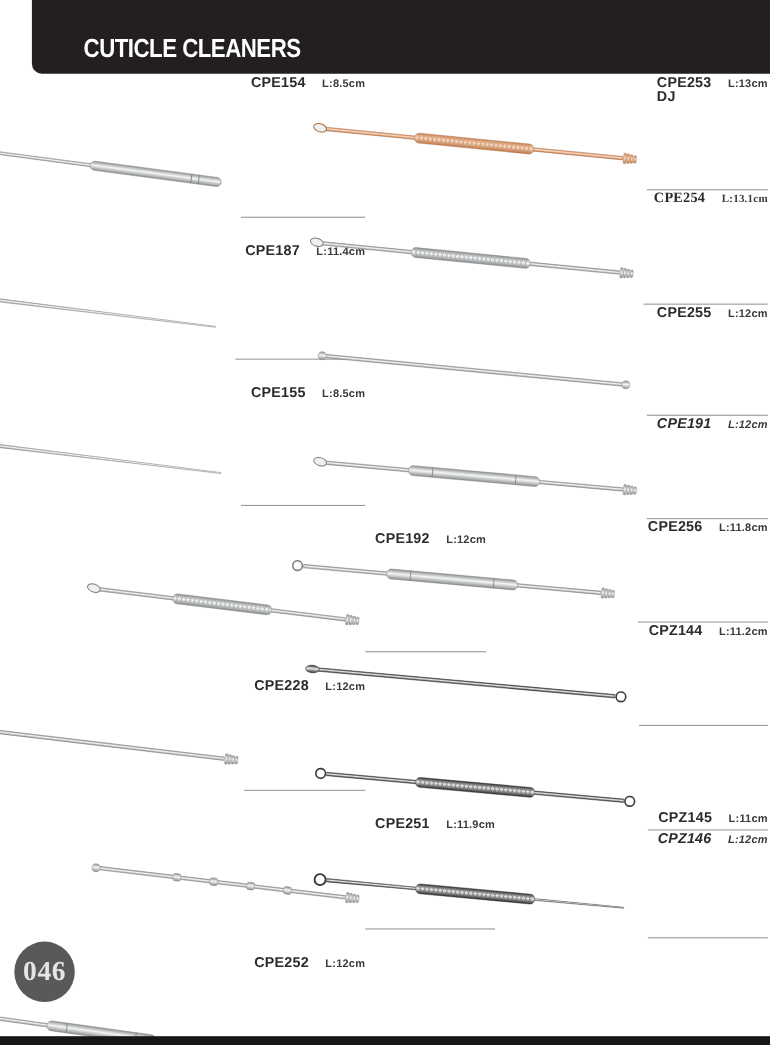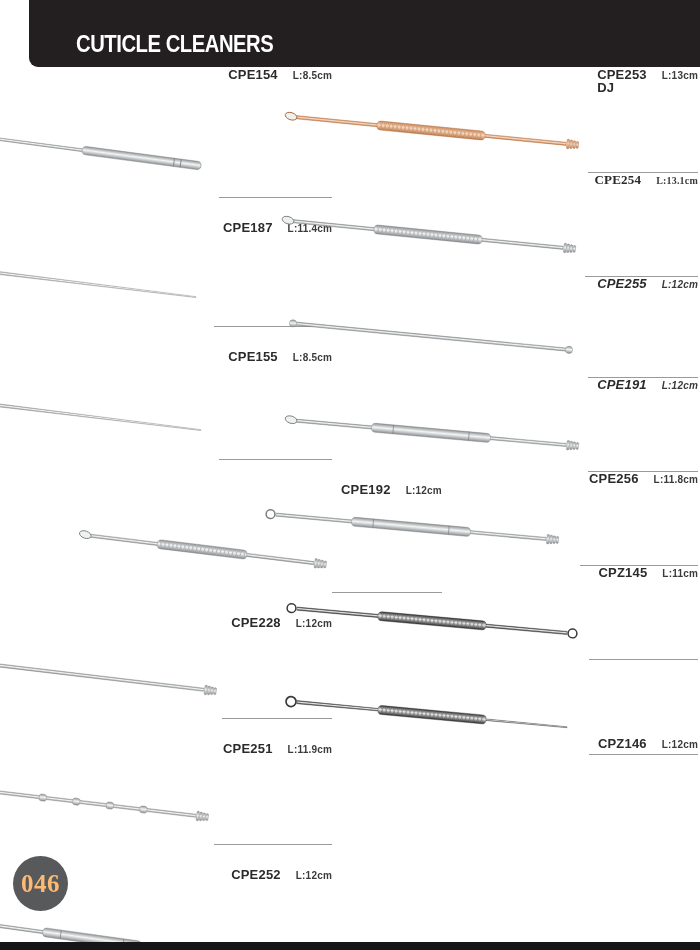--- a/index.html
+++ b/index.html
@@ -23,45 +23,45 @@
   
   .col{position:absolute;top:68px;display:flex;flex-direction:column;}
   .col-left{left:72px;width:260px;gap:23px;}
   .col-right{left:380px;width:318px;}
   .product{display:flex;flex-direction:row;justify-content:flex-end;}
   .col-left  .product:nth-child(1){height:130px;}
   .col-left  .product:nth-child(2){height:106px;}
   .col-left  .product:nth-child(3){height:110px;}
   .col-left  .product:nth-child(4){height:110px;justify-content:space-between;}
   .col-left  .product:nth-child(5){height:103px;}
-  .col-left  .product:nth-child(6){height:103px;}
+  .col-left  .product:nth-child(6){height:103px;justify-content:space-between;}
   .col-left  .product:nth-child(7){height:120px;}
   .col-right .product:nth-child(1){height:105px;}
   .col-right .product:nth-child(2){height:104px;font-family:Liberation Serif, serif;}
-  .col-right .product:nth-child(3){height:101px;font-style:italic;}
+  .col-right .product:nth-child(3){height:101px;}
   .col-right .product:nth-child(4){height:94px;font-style:italic;}
   .col-right .product:nth-child(5){height:94px;gap:12px;}
   .col-right .product:nth-child(6){height:94px;}
   .col-right .product:nth-child(7){height:95px;align-items:flex-end;}
-  .col-right .product:nth-child(8){height:98px;}
+  .col-right .product:nth-child(8){height:98px;font-style:italic;}
   .figure{flex:1;display:flex;align-items:flex-end;justify-content:center;min-height:0;}
   .figure svg{display:block;margin-bottom:4px;}
   .label{
     border-bottom:1px solid #9a9a9a;padding:0 0 4px 9px;
     display:flex;align-items:baseline;gap:15px;line-height:1;
   }
   .code{font-size:13px;font-weight:bold;color:#2b2b2b;letter-spacing:0.2px;}
   .len{font-size:10px;font-weight:bold;color:#3a3a3a;letter-spacing:0.2px;}
   
   .page-badge{
     position:absolute;left:13px;top:856px;width:55px;height:55px;border-radius:50%;
     background:#58595b;display:flex;align-items:center;justify-content:center;
   }
   .page-badge span{
-    color:#fdba74;font-family:"Liberation Serif",serif;font-weight:bold;
+    color:#e5e5e5;font-family:"Liberation Serif",serif;font-weight:bold;
     font-size:25px;letter-spacing:0.5px;
   }
   .bottom-bar{
     position:absolute;left:0;bottom:0;width:700px;height:8px;background:#161616;
   }
 </style>
 </head>
 <body>
 
 <div class="header">
@@ -527,20 +527,42 @@
       </div>
     <div class="label">
         <span class="code">CPE256</span>
         <span class="len">L:11.8cm</span>
       </div>
   </div>
   <div class="product">
     <div class="figure">
         <svg width="314" height="64" viewBox="0 0 314 64">
           <defs>
+            <linearGradient id="g12" x1="0" y1="0" x2="0" y2="1">
+              <stop offset="0" stop-color="#2e2e2e"></stop>
+              <stop offset="0.45" stop-color="#e9e9e9"></stop>
+              <stop offset="1" stop-color="#272727"></stop>
+            </linearGradient>
+          </defs>
+          <g transform="translate(21.98,16.64) rotate(5.15)">
+            <polygon points="0,-1.6 271.1329268089732,-1.6 271.1329268089732,1.6 0,1.6" fill="url(#g12)" stroke="#3a3a3a" stroke-width="0.4"></polygon>
+            <ellipse cx="-5" cy="0" rx="6.2" ry="3.4" fill="url(#g12)" stroke="#3a3a3a" stroke-width="0.6"></ellipse>
+            <circle cx="276.6329268089732" cy="0" r="4.4" fill="none" stroke="#3a3a3a" stroke-width="1.5"></circle>
+          </g>
+        </svg>
+      </div>
+    <div class="label">
+        <span class="code">CPZ144</span>
+        <span class="len">L:11.2cm</span>
+      </div>
+  </div>
+  <div class="product">
+    <div class="figure">
+        <svg width="314" height="64" viewBox="0 0 314 64">
+          <defs>
             <linearGradient id="g13" x1="0" y1="0" x2="0" y2="1">
               <stop offset="0" stop-color="#2e2e2e"></stop>
               <stop offset="0.45" stop-color="#e9e9e9"></stop>
               <stop offset="1" stop-color="#272727"></stop>
             </linearGradient>
           </defs>
           <g transform="translate(21.98,16.64) rotate(5.15)">
             <polygon points="0,-1.6 271.1329268089732,-1.6 271.1329268089732,1.6 0,1.6" fill="url(#g13)" stroke="#3a3a3a" stroke-width="0.4"></polygon>
             <rect x="81.33987804269195" y="-4.5" width="108.45317072358928" height="9" rx="4" fill="url(#g13)" stroke="#3a3a3a" stroke-width="0.4"></rect>
             <line x1="84.05120731078169" y1="-4" x2="87.05120731078169" y2="4" stroke="#3a3a3a" stroke-width="0.5" opacity="0.55"></line>

